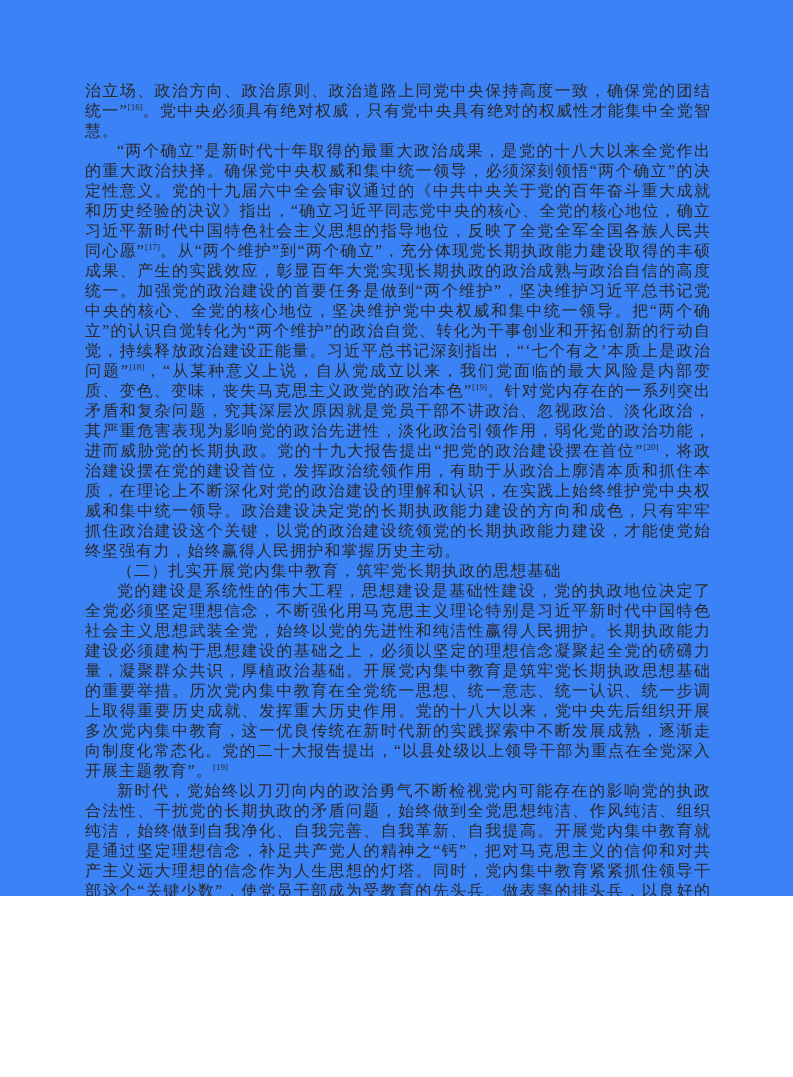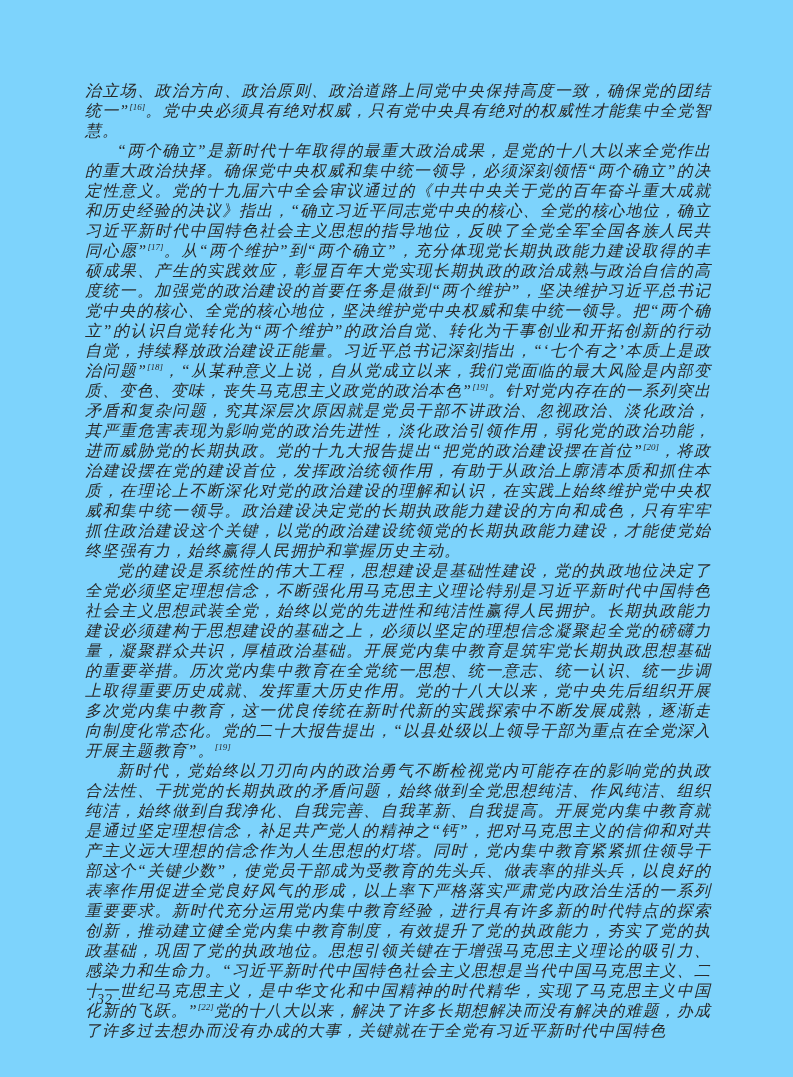--- a/index.html
+++ b/index.html
@@ -3,26 +3,25 @@
 <meta charset="utf-8">
 <style>
   html, body {
     margin: 0;
     padding: 0;
     background: #ffffff;
   }
   .page {
     position: relative;
     width: 793px;
-    height: 1077px;
-    background: #7dd3fc;
+    height: 896px;
+    background: #3b82f6;
     font-family: "Liberation Serif", "DejaVu Serif", serif;
     color: #2a2a2a;
     overflow: hidden;
-    font-style: italic;
   }
   .text-block {
     position: absolute;
     left: 85px;
     top: 81px;
     width: 626px;
   }
   .para {
     margin: 0;
     font-size: 16px;
@@ -50,17 +49,18 @@
     color: #2a2a2a;
   }
 </style>
 </head>
 <body>
 
 <div class="page">
   <div class="text-block">
       <p class="para">治立场、政治方向、政治原则、政治道路上同党中央保持高度一致，确保党的团结统一”<sup class="fnref">[16]</sup>。党中央必须具有绝对权威，只有党中央具有绝对的权威性才能集中全党智慧。</p>
       <p class="para indent">“两个确立”是新时代十年取得的最重大政治成果，是党的十八大以来全党作出的重大政治抉择。确保党中央权威和集中统一领导，必须深刻领悟“两个确立”的决定性意义。党的十九届六中全会审议通过的《中共中央关于党的百年奋斗重大成就和历史经验的决议》指出，“确立习近平同志党中央的核心、全党的核心地位，确立习近平新时代中国特色社会主义思想的指导地位，反映了全党全军全国各族人民共同心愿”<sup class="fnref">[17]</sup>。从“两个维护”到“两个确立”，充分体现党长期执政能力建设取得的丰硕成果、产生的实践效应，彰显百年大党实现长期执政的政治成熟与政治自信的高度统一。加强党的政治建设的首要任务是做到“两个维护”，坚决维护习近平总书记党中央的核心、全党的核心地位，坚决维护党中央权威和集中统一领导。把“两个确立”的认识自觉转化为“两个维护”的政治自觉、转化为干事创业和开拓创新的行动自觉，持续释放政治建设正能量。习近平总书记深刻指出，“‘七个有之’本质上是政治问题”<sup class="fnref">[18]</sup>，“从某种意义上说，自从党成立以来，我们党面临的最大风险是内部变质、变色、变味，丧失马克思主义政党的政治本色”<sup class="fnref">[19]</sup>。针对党内存在的一系列突出矛盾和复杂问题，究其深层次原因就是党员干部不讲政治、忽视政治、淡化政治，其严重危害表现为影响党的政治先进性，淡化政治引领作用，弱化党的政治功能，进而威胁党的长期执政。党的十九大报告提出“把党的政治建设摆在首位”<sup class="fnref">[20]</sup>，将政治建设摆在党的建设首位，发挥政治统领作用，有助于从政治上廓清本质和抓住本质，在理论上不断深化对党的政治建设的理解和认识，在实践上始终维护党中央权威和集中统一领导。政治建设决定党的长期执政能力建设的方向和成色，只有牢牢抓住政治建设这个关键，以党的政治建设统领党的长期执政能力建设，才能使党始终坚强有力，始终赢得人民拥护和掌握历史主动。</p>
+      <p class="para indent">（二）扎实开展党内集中教育，筑牢党长期执政的思想基础</p>
       <p class="para indent">党的建设是系统性的伟大工程，思想建设是基础性建设，党的执政地位决定了全党必须坚定理想信念，不断强化用马克思主义理论特别是习近平新时代中国特色社会主义思想武装全党，始终以党的先进性和纯洁性赢得人民拥护。长期执政能力建设必须建构于思想建设的基础之上，必须以坚定的理想信念凝聚起全党的磅礴力量，凝聚群众共识，厚植政治基础。开展党内集中教育是筑牢党长期执政思想基础的重要举措。历次党内集中教育在全党统一思想、统一意志、统一认识、统一步调上取得重要历史成就、发挥重大历史作用。党的十八大以来，党中央先后组织开展多次党内集中教育，这一优良传统在新时代新的实践探索中不断发展成熟，逐渐走向制度化常态化。党的二十大报告提出，“以县处级以上领导干部为重点在全党深入开展主题教育”。<sup class="fnref">[19]</sup></p>
       <p class="para indent">新时代，党始终以刀刃向内的政治勇气不断检视党内可能存在的影响党的执政合法性、干扰党的长期执政的矛盾问题，始终做到全党思想纯洁、作风纯洁、组织纯洁，始终做到自我净化、自我完善、自我革新、自我提高。开展党内集中教育就是通过坚定理想信念，补足共产党人的精神之“钙”，把对马克思主义的信仰和对共产主义远大理想的信念作为人生思想的灯塔。同时，党内集中教育紧紧抓住领导干部这个“关键少数”，使党员干部成为受教育的先头兵、做表率的排头兵，以良好的表率作用促进全党良好风气的形成，以上率下严格落实严肃党内政治生活的一系列重要要求。新时代充分运用党内集中教育经验，进行具有许多新的时代特点的探索创新，推动建立健全党内集中教育制度，有效提升了党的执政能力，夯实了党的执政基础，巩固了党的执政地位。思想引领关键在于增强马克思主义理论的吸引力、感染力和生命力。“习近平新时代中国特色社会主义思想是当代中国马克思主义、二十一世纪马克思主义，是中华文化和中国精神的时代精华，实现了马克思主义中国化新的飞跃。”<sup class="fnref">[22]</sup>党的十八大以来，解决了许多长期想解决而没有解决的难题，办成了许多过去想办而没有办成的大事，关键就在于全党有习近平新时代中国特色</p>
     </div>
   <div class="page-number">· 32 ·</div>
 </div>
 
 </body></html>

